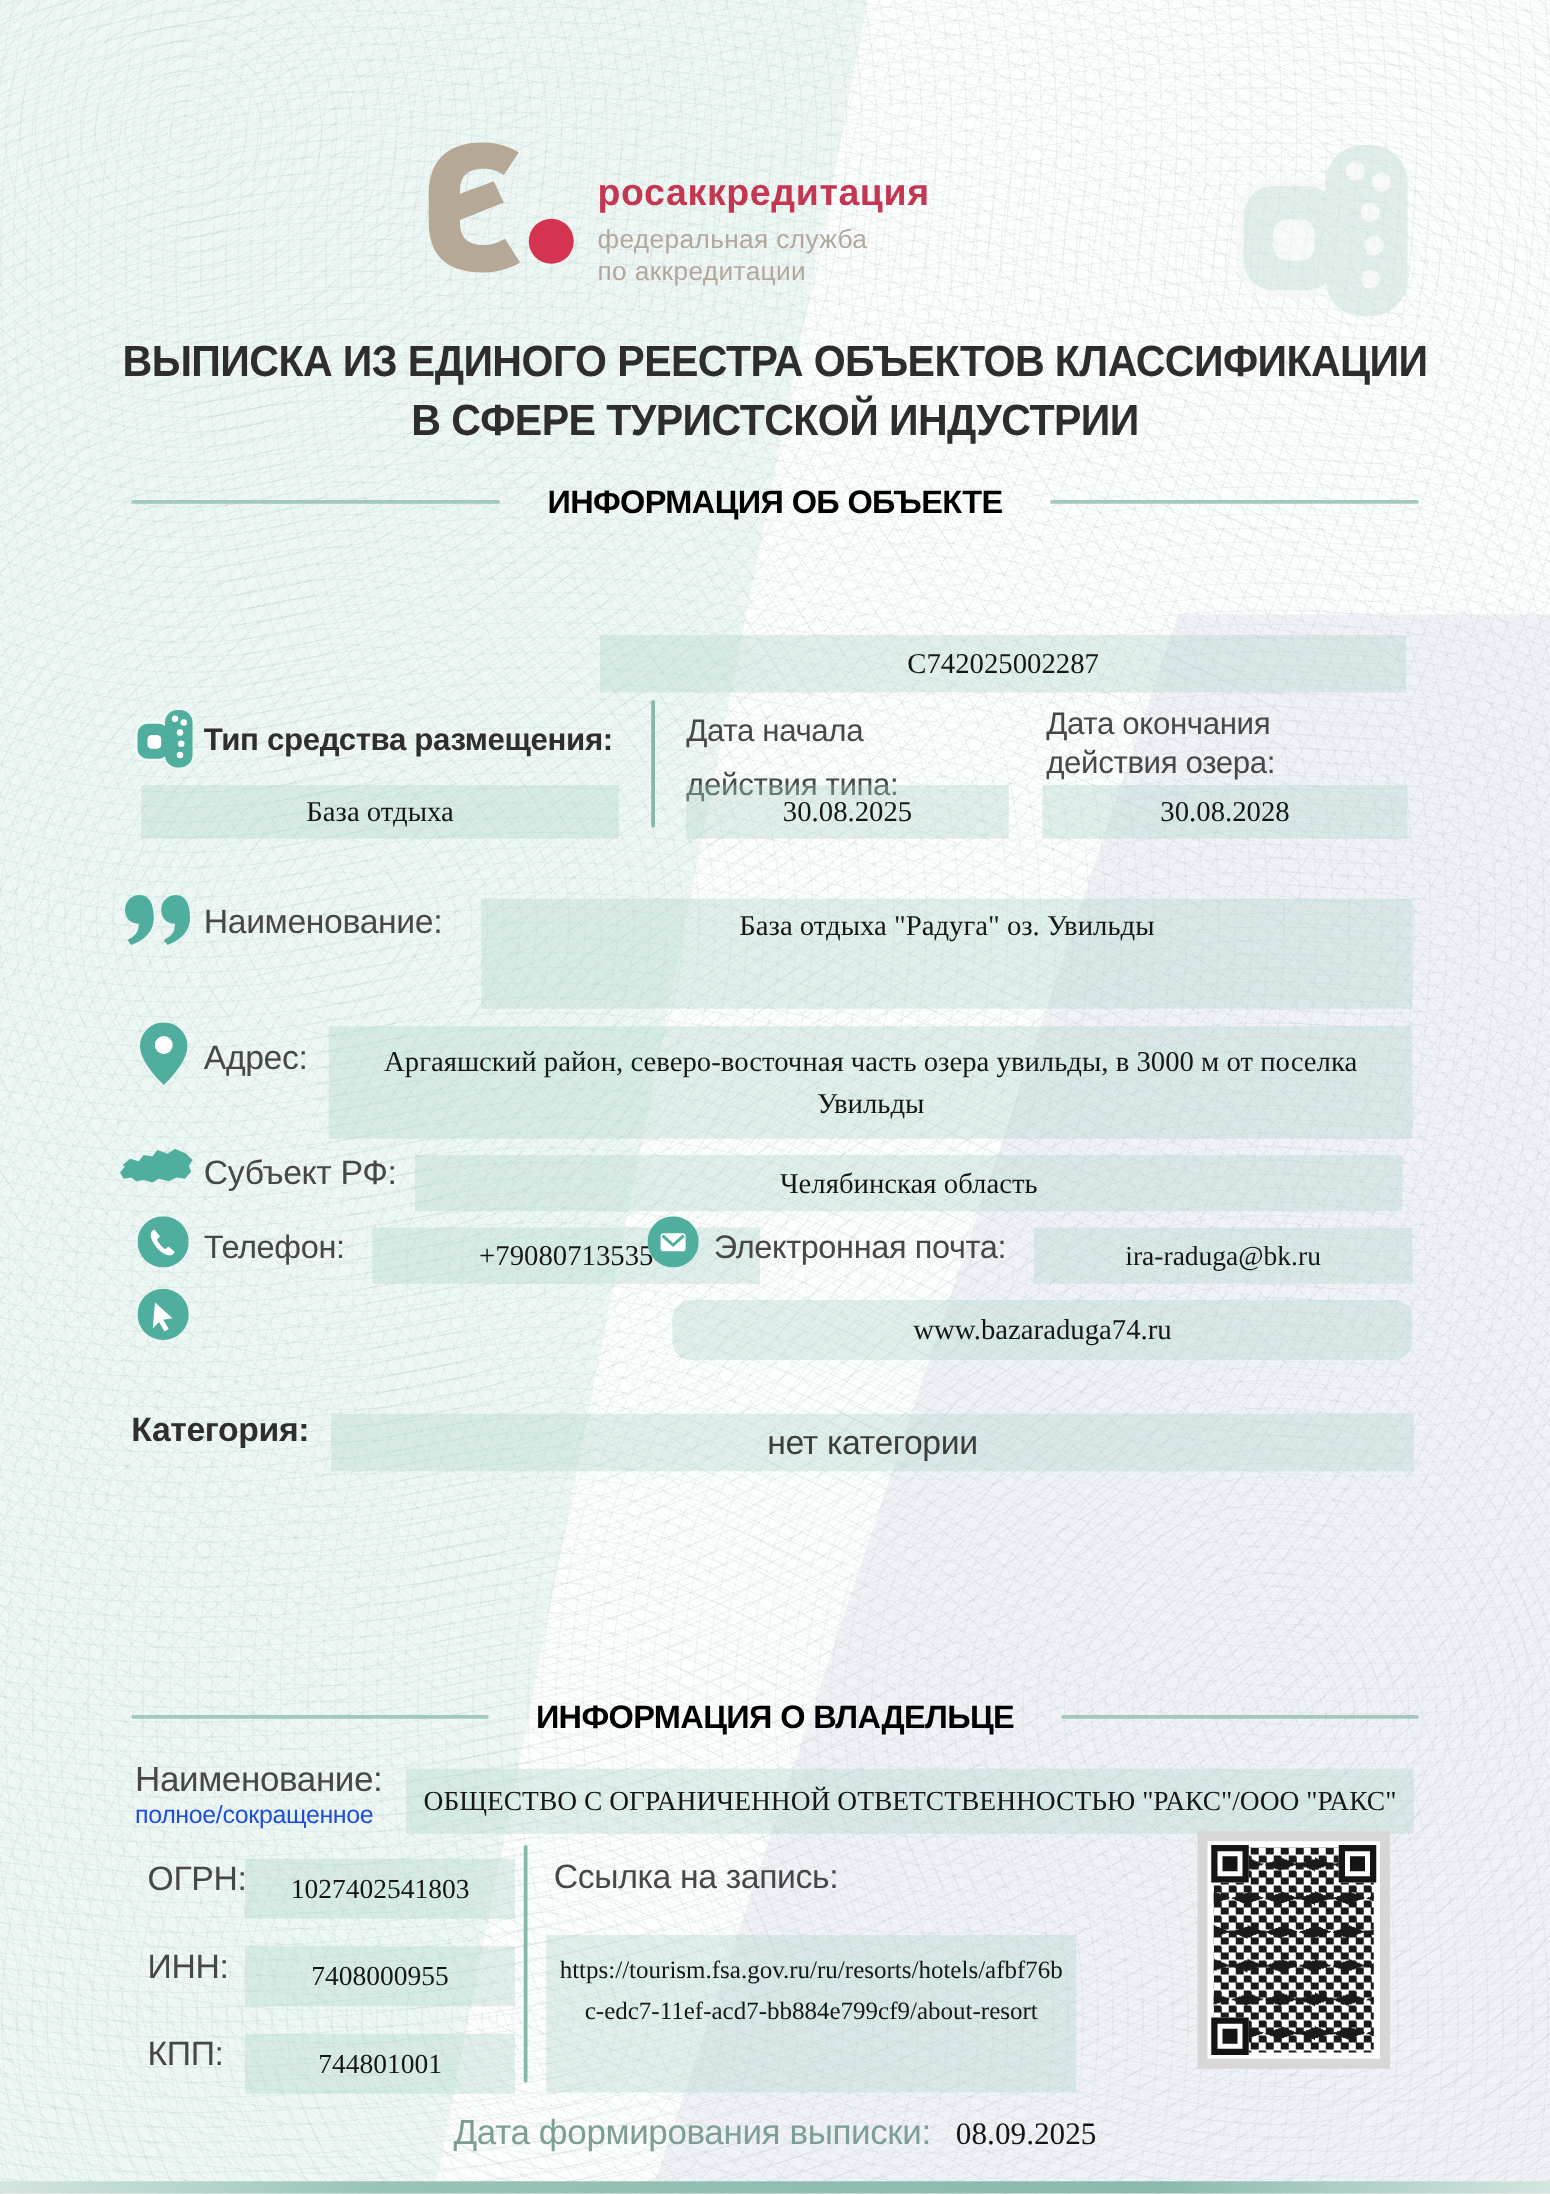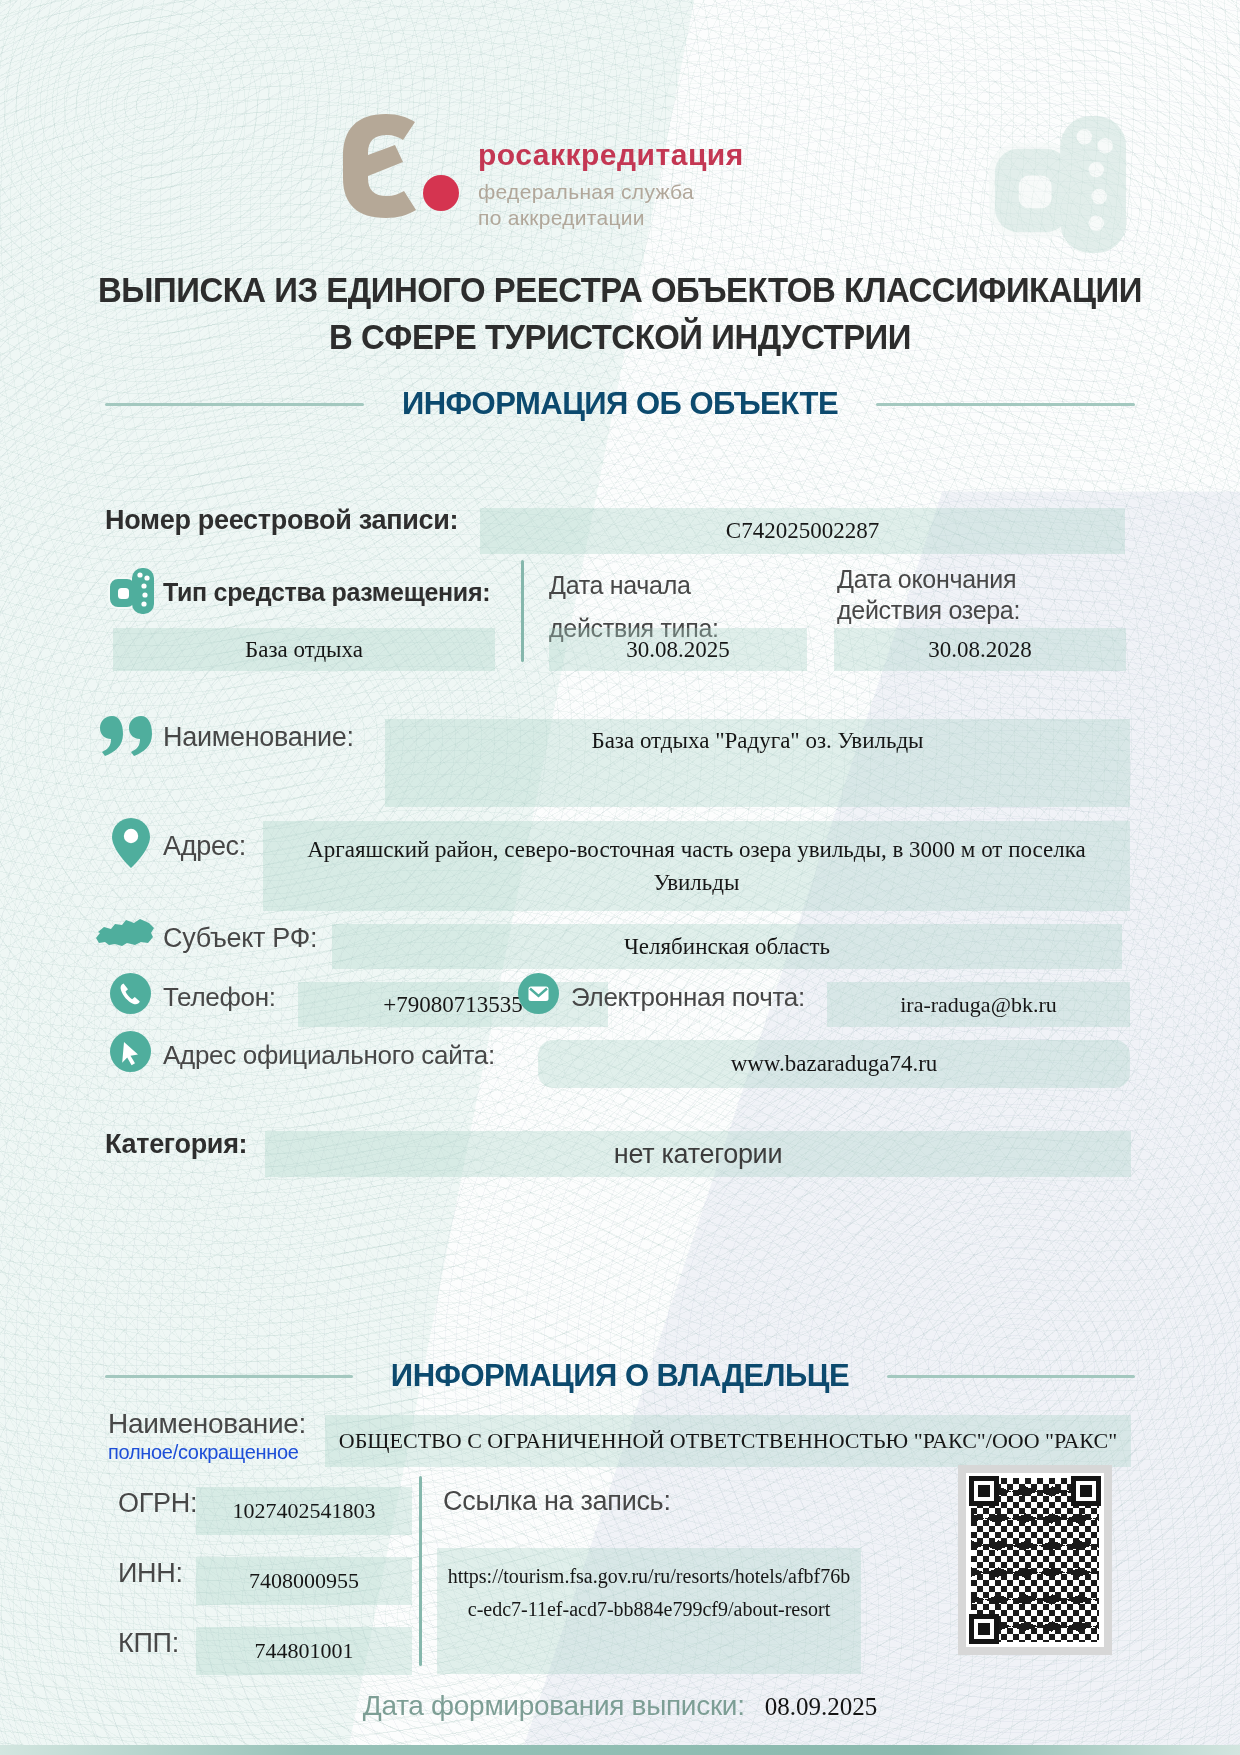--- a/index.html
+++ b/index.html
@@ -38,21 +38,21 @@
   .logo-sub{margin-top:7px;font-size:21px;line-height:26px;color:#b1a79a;letter-spacing:.3px;}
 
   .watermark{left:988px;top:110px;width:142px;height:152px;opacity:.55;}
 
   
   .doc-title{left:0;top:266px;width:100%;text-align:center;
     font-size:35px;line-height:47px;font-weight:bold;color:#2d2d2d;
     letter-spacing:-.5px;transform:scaleX(.94);transform-origin:center;}
   .section-heading{left:105px;width:1030px;display:flex;align-items:center;gap:38px;}
   .section-heading .line{flex:1;height:3px;background:#a3c8bf;border-radius:2px;}
-  .section-heading .txt{font-size:31px;font-weight:bold;color:#0c4a6e;letter-spacing:-.5px;white-space:nowrap;}
+  .section-heading .txt{font-size:26px;font-weight:bold;color:#000000;letter-spacing:-.5px;white-space:nowrap;}
   .sh1{top:386px;} .sh2{top:1358px;}
 
   
   .lbl{font-size:27px;color:#474747;letter-spacing:-.3px;white-space:nowrap;}
   .lbl-b{font-weight:bold;color:#2e2e2e;}
   .sublbl{font-size:20px;color:#1d4ed8;letter-spacing:-.3px;}
 
   
   .band{background:rgba(171,212,200,0.35);display:flex;align-items:center;justify-content:center;
     font-family:"Liberation Serif","DejaVu Serif",serif;font-size:23px;color:#161616;text-align:center;margin-top:11px;}
@@ -171,21 +171,20 @@
     <div>ВЫПИСКА ИЗ ЕДИНОГО РЕЕСТРА ОБЪЕКТОВ КЛАССИФИКАЦИИ</div>
     <div>В СФЕРЕ ТУРИСТСКОЙ ИНДУСТРИИ</div>
   </div>
 
   <div class="abs section-heading sh1">
     <span class="line"></span>
     <span class="txt">ИНФОРМАЦИЯ ОБ ОБЪЕКТЕ</span>
     <span class="line"></span>
   </div>
 
-  <div class="abs lbl lbl-b reg-label">Номер реестровой записи:</div>
   <div class="abs band reg-band">С742025002287</div>
 
   <span class="abs type-icon">
     <svg viewBox="0 0 47 51" width="47" height="51">
       <rect x="1" y="12" width="27" height="30" rx="9" fill="#4fae9d" stroke="#f4faf8" stroke-width="2"></rect>
       <rect x="10" y="22" width="11" height="11" rx="3.5" fill="#fff"></rect>
       <rect x="24" y="2" width="22" height="46" rx="10" fill="#4fae9d"></rect>
       <circle cx="32" cy="9" r="2.6" fill="#fff"></circle>
       <circle cx="39" cy="12" r="2.6" fill="#fff"></circle>
       <circle cx="36" cy="20" r="2.6" fill="#fff"></circle>
@@ -245,21 +244,20 @@
   </span>
   <div class="abs lbl mail-label">Электронная почта:</div>
   <div class="abs band mail-band">ira-raduga@bk.ru</div>
 
   <span class="abs site-icon">
     <svg viewBox="0 0 41 41" width="41" height="41">
       <circle cx="20.5" cy="20.5" r="20.5" fill="#4fae9d"></circle>
       <path fill="#fff" d="M14 11 l14 12.5 -7.5 1.2 4.5 7.5 -3.4 2 -4.4 -7.6 -5 5.2 Z"></path>
     </svg>
   </span>
-  <div class="abs lbl site-label">Адрес официального сайта:</div>
   <div class="abs band site-band">www.bazaraduga74.ru</div>
 
   <div class="abs lbl lbl-b cat-label">Категория:</div>
   <div class="abs band sans cat-band">нет категории</div>
 
   <div class="abs section-heading sh2">
     <span class="line"></span>
     <span class="txt">ИНФОРМАЦИЯ О ВЛАДЕЛЬЦЕ</span>
     <span class="line"></span>
   </div>

